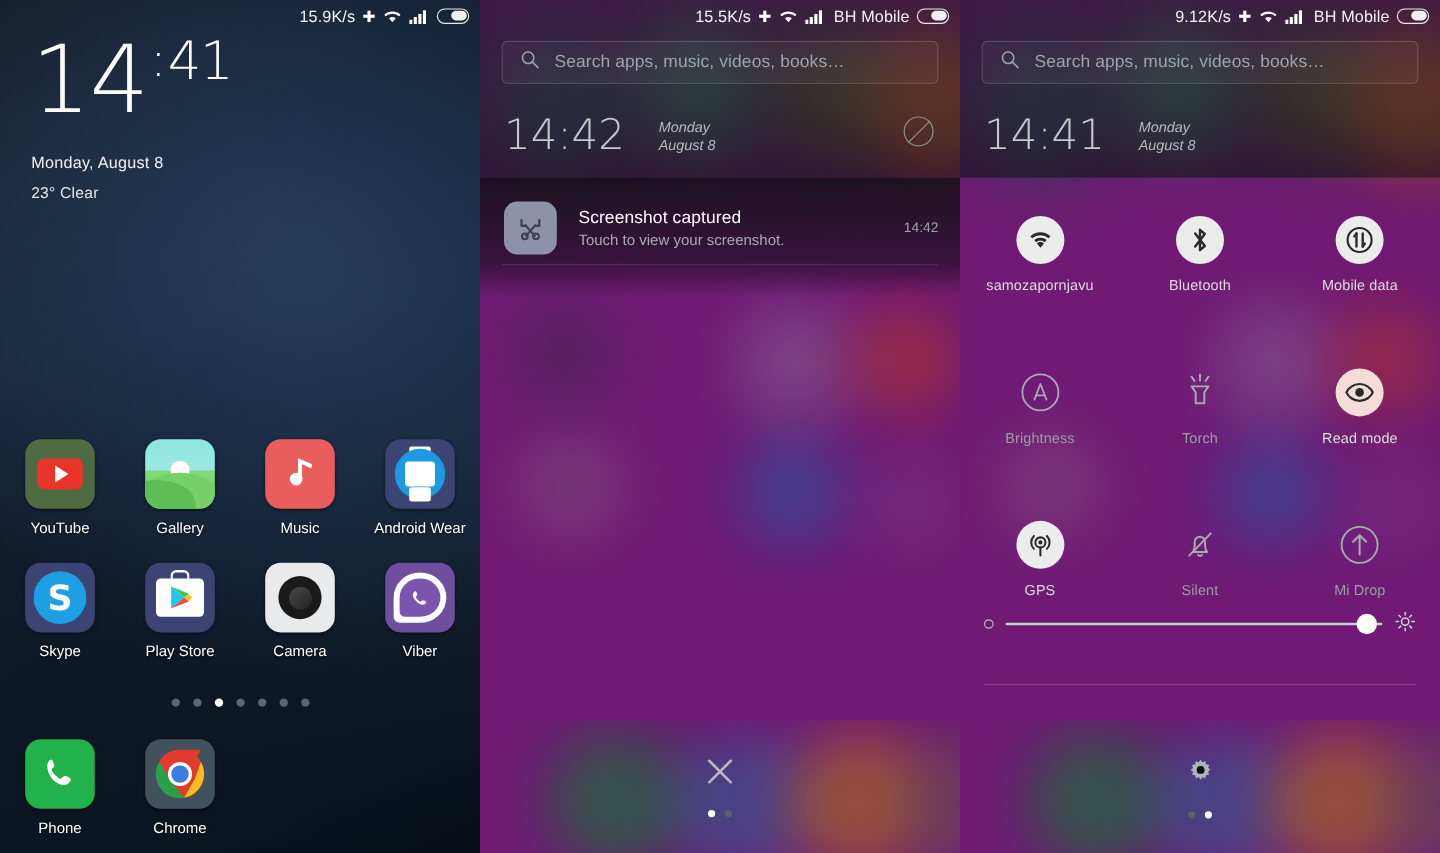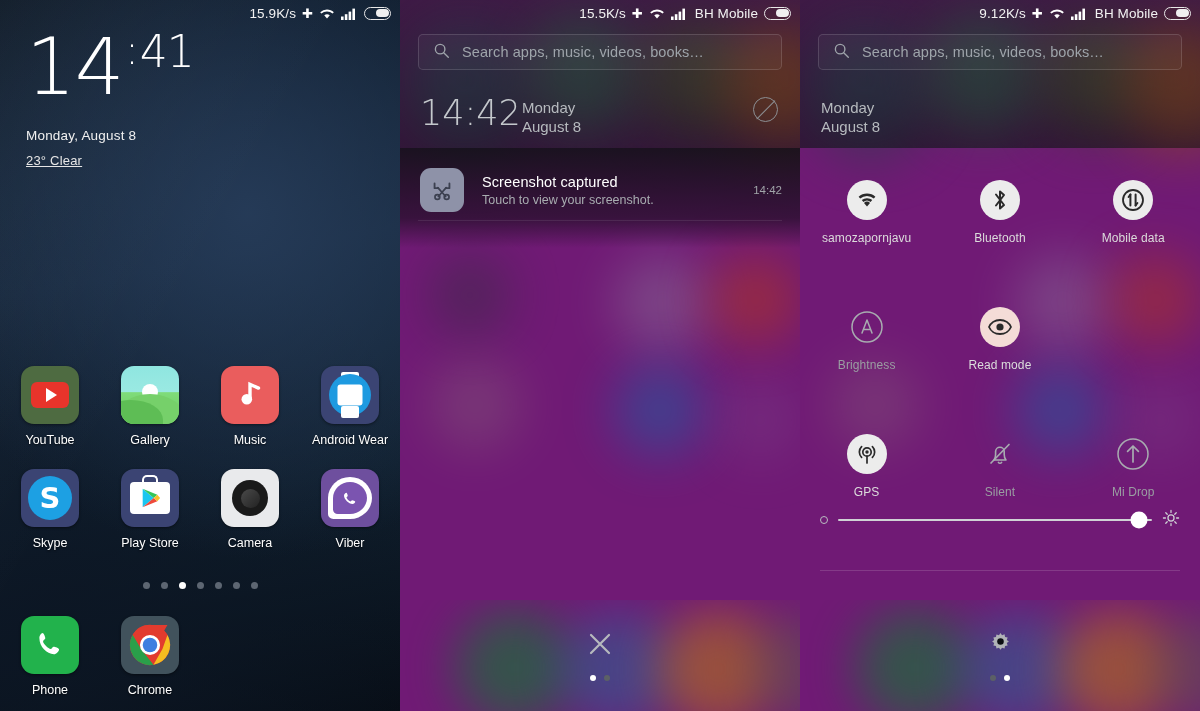--- a/index.html
+++ b/index.html
@@ -46,21 +46,21 @@
   .clockwidget{ position:absolute; left:26px; top:28px; }
   .bigclock{
     font-family:"DejaVu Sans", sans-serif;
     font-weight:200; color:#fff; line-height:1;
     font-size:78px; letter-spacing:-1px; display:flex; align-items:flex-start;
   }
   .bigclock .hh{ font-size:78px; }
   .bigclock .cln{ font-size:40px; margin:2px 2px 0 2px; font-weight:200; }
   .bigclock .mm{ font-size:44px; margin-top:2px; }
   .c-date{ color:#f0f0f0; font-size:13.5px; margin-top:22px; letter-spacing:.2px;}
-  .c-weather{ color:#e6e6e6; font-size:13px; margin-top:10px; letter-spacing:.2px;text-decoration:underline;}
+  .c-weather{ color:#e6e6e6; font-size:13px; margin-top:10px; letter-spacing:.2px;}
 
   .appgrid{ position:absolute; left:0; top:366px; width:400px; }
   .approw{ display:flex; }
   .app{ width:100px; display:flex; flex-direction:column; align-items:center; }
   .iconbox{ width:58px; height:58px; border-radius:13px; position:relative; overflow:hidden;
             box-shadow:0 1px 3px rgba(0,0,0,.45); }
   .applabel{ color:#fff; font-size:12.5px; margin-top:9px; text-shadow:0 1px 2px rgba(0,0,0,.7);
              white-space:nowrap; }
   .dots{ position:absolute; left:0; top:582px; width:400px; display:flex; justify-content:center; gap:11px;}
   .dot{ width:7px; height:7px; border-radius:50%; background:#5d6672; }
@@ -110,21 +110,21 @@
             background:linear-gradient(180deg, rgba(22,26,30,.55) 0%, rgba(16,18,22,.62) 100%); }
   .searchbar{
     position:absolute; left:18px; top:34px; width:364px; height:36px;
     border:1px solid rgba(255,255,255,.14); border-radius:5px;
     background:rgba(255,255,255,.035);
     display:flex; align-items:center; padding-left:14px; gap:12px; z-index:12;
   }
   .search-ph{ color:#9ea4aa; font-size:14.5px; letter-spacing:.1px;}
   .shadeclock{ position:absolute; left:20px; top:96px; display:flex; align-items:flex-start; z-index:12;}
   .sc-time{ font-family:"DejaVu Sans",sans-serif; font-weight:200; color:#c4c8cc; font-size:35px; line-height:1; letter-spacing:0px;}
-  .sc-date{ margin-left:1px; margin-top:3px; color:#b6babe; font-size:15px; line-height:1.25;}
+  .sc-date{ margin-left:28px; margin-top:3px; color:#b6babe; font-size:12px; line-height:1.25;font-style:italic;}
   .dnd{ position:absolute; right:22px; top:97px; width:25px; height:25px; border:1.4px solid #8c8f93; border-radius:50%; z-index:12;}
   .dnd::after{ content:""; position:absolute; left:50%; top:50%; width:1.4px; height:26px; background:#8c8f93;
                transform:translate(-50%,-50%) rotate(45deg); }
 
   
   .notifarea{ position:absolute; top:148px; left:0; width:400px; z-index:10;
               background:linear-gradient(180deg, rgba(14,16,19,.86) 0%, rgba(10,12,15,.55) 70%, rgba(8,10,13,0) 100%);
               height:100px; }
   .notif{ position:absolute; top:162px; left:0; width:400px; height:56px; display:flex; align-items:center; z-index:14;}
   .notif-ic{ width:44px;height:44px;border-radius:11px;background:#8e92a8; margin-left:20px;
@@ -482,20 +482,23 @@
       <span>
         <svg width="17" height="17" viewBox="0 0 20 20">
             <circle cx="8.4" cy="8.4" r="5.6" fill="none" stroke="#9ea4aa" stroke-width="1.6"></circle>
             <path d="M12.6 12.6 18 18" stroke="#9ea4aa" stroke-width="1.6" stroke-linecap="round"></path>
           </svg>
       </span>
       <span class="search-ph">Search apps, music, videos, books…</span>
     </div>
 
     <div class="shadeclock">
+      <div class="sc-time">
+        <span>14</span><span>:</span><span>41</span>
+      </div>
       <div class="sc-date">
         <div>Monday</div>
         <div>August 8</div>
       </div>
     </div>
 
     <div class="toggles">
 
       <div class="tgrow">
         <div class="tg">
@@ -530,20 +533,29 @@
 
       <div class="tgrow" style="margin-top:62px;align-items:center;">
         <div class="tg">
           <div class="tg-circ off">
             <svg width="40" height="40" viewBox="0 0 40 40">
               <circle cx="20" cy="20" r="15" fill="none" stroke="#a8acb0" stroke-width="1.5"></circle>
               <path d="M15 26 20 13l5 13M16.8 22.4h6.4" stroke="#a8acb0" stroke-width="1.5" fill="none" stroke-linecap="round" stroke-linejoin="round"></path>
             </svg>
           </div>
           <div class="tg-label off">Brightness</div>
+        </div>
+        <div class="tg">
+          <div class="tg-circ off">
+            <svg width="34" height="36" viewBox="0 0 34 36">
+              <path d="M10 13h14l-3.4 5v9h-7.2v-9z" fill="none" stroke="#a8acb0" stroke-width="1.6" stroke-linejoin="round"></path>
+              <path d="M17 3v5M10 5l2.4 3.4M24 5l-2.4 3.4" stroke="#a8acb0" stroke-width="1.6" stroke-linecap="round"></path>
+            </svg>
+          </div>
+          <div class="tg-label off">Torch</div>
         </div>
         <div class="tg">
           <div class="tg-circ warm">
             <svg width="26" height="20" viewBox="0 0 26 20">
               <path d="M13 3c5.2 0 9.4 3.3 11 7-1.6 3.7-5.8 7-11 7S3.6 13.7 2 10c1.6-3.7 5.8-7 11-7z" fill="none" stroke="#2a2a2a" stroke-width="1.8"></path>
               <circle cx="13" cy="10" r="3.6" fill="#2a2a2a"></circle>
             </svg>
           </div>
           <div class="tg-label on">Read mode</div>
         </div>

